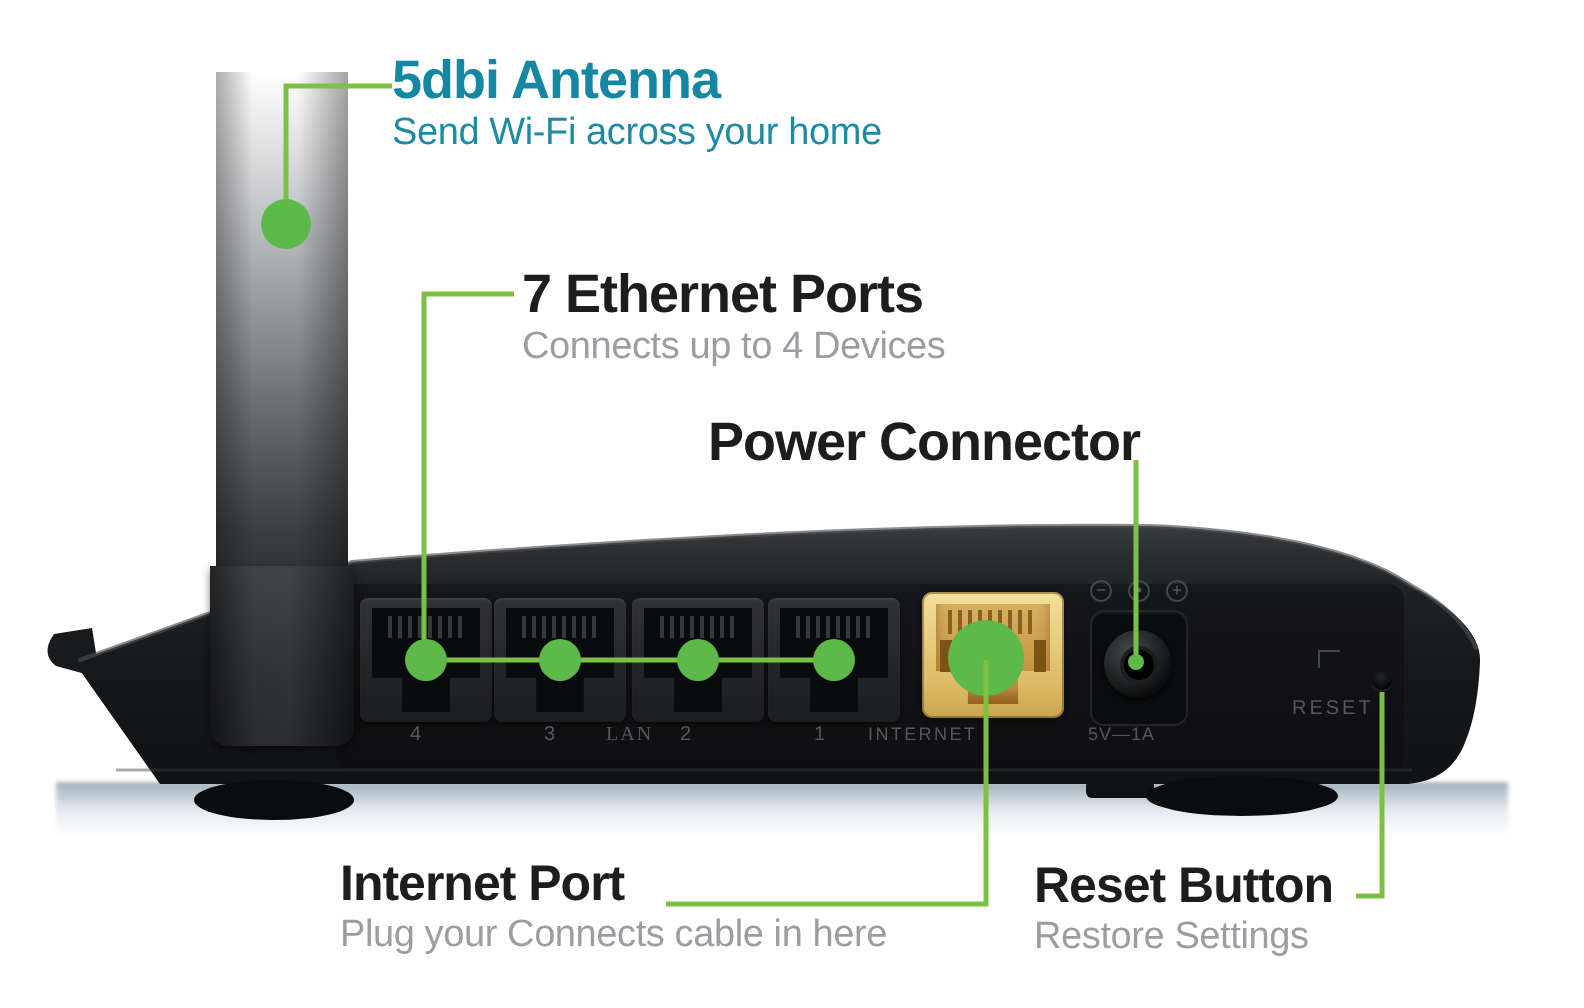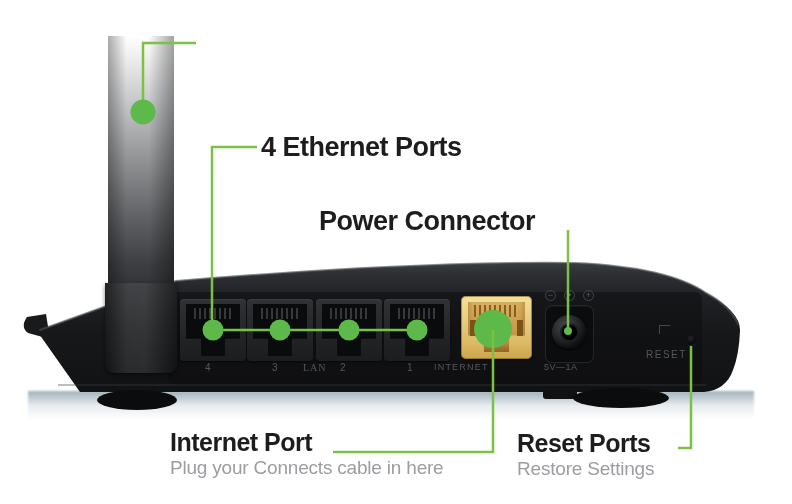--- a/index.html
+++ b/index.html
@@ -117,21 +117,21 @@
   }
   .c-title-lg { font-size: 25px; }
   .c-sub {
     display: block; font-size: 19px; color: #9b9da0; letter-spacing: -0.2px;
     margin-top: 2px; white-space: nowrap;
   }
   .lbl-antenna { left: 196px; top: 26px; }
   .lbl-antenna .c-title { color: #1587a3; }
   .lbl-antenna .c-sub { color: #1f8aa4; }
   .lbl-ethernet { left: 261px; top: 133px; }
-  .lbl-power { left: 319px; top: 207px; }
+  .lbl-power { left: 354px; top: 207px; }
   .lbl-internet { left: 170px; top: 429px; }
   .lbl-reset { left: 517px; top: 430px; }
   .cline { stroke-width: 2.5; fill: none; }
 </style>
 </head>
 <body>
 
 <div id="canvas">
 
   <div class="shadow"></div>
@@ -218,28 +218,33 @@
     <circle cx="280" cy="330" r="10.5" fill="#5cb94a"></circle>
     <circle cx="349" cy="330" r="10.5" fill="#5cb94a"></circle>
     <circle cx="417" cy="330" r="10.5" fill="#5cb94a"></circle>
     <path class="cline" d="M568 230 V331" stroke="#7cc143"></path>
     <circle cx="568" cy="331" r="4" fill="#5cb94a"></circle>
     <circle cx="493" cy="329" r="19" fill="#5cb94a"></circle>
     <path class="cline" d="M493 330 V452 H333" stroke="#7cc143"></path>
     <path class="cline" d="M691 346 V448 H678" stroke="#7cc143"></path>
   </svg>
 
+  <div class="callout lbl-antenna">
+    <span class="c-title">5dbi Antenna</span>
+    <span class="c-sub">Send Wi-Fi across your home</span>
+  </div>
   <div class="callout lbl-ethernet">
-    <span class="c-title">4 Ethernet Ports</span>
+    <span class="c-title">7 Ethernet Ports</span>
+    <span class="c-sub">Connects up to 4 Devices</span>
   </div>
   <div class="callout lbl-power">
     <span class="c-title">Power Connector</span>
   </div>
   <div class="callout lbl-internet">
     <span class="c-title c-title-lg">Internet Port</span>
     <span class="c-sub">Plug your Connects cable in here</span>
   </div>
   <div class="callout lbl-reset">
-    <span class="c-title c-title-lg">Reset Ports</span>
+    <span class="c-title c-title-lg">Reset Button</span>
     <span class="c-sub">Restore Settings</span>
   </div>
 
 </div>
 
 </body></html>

